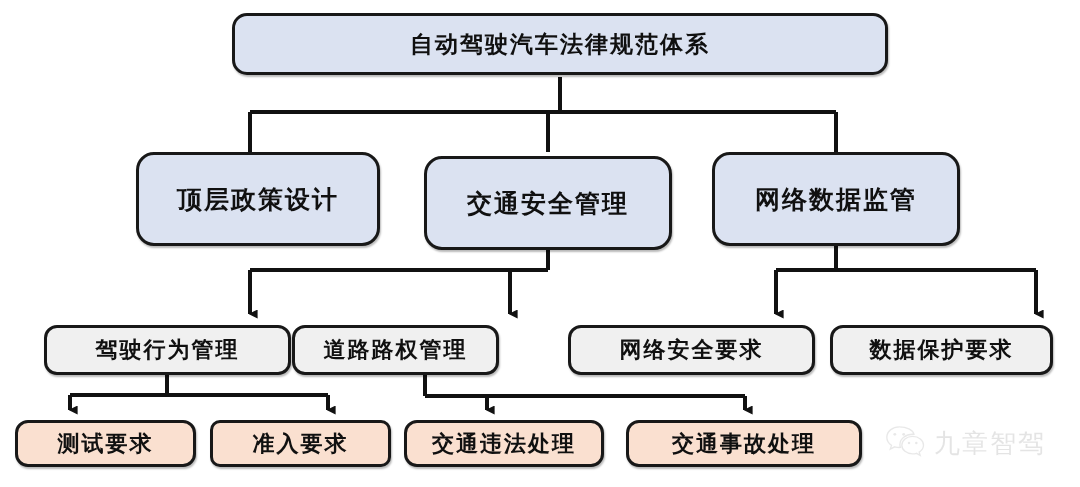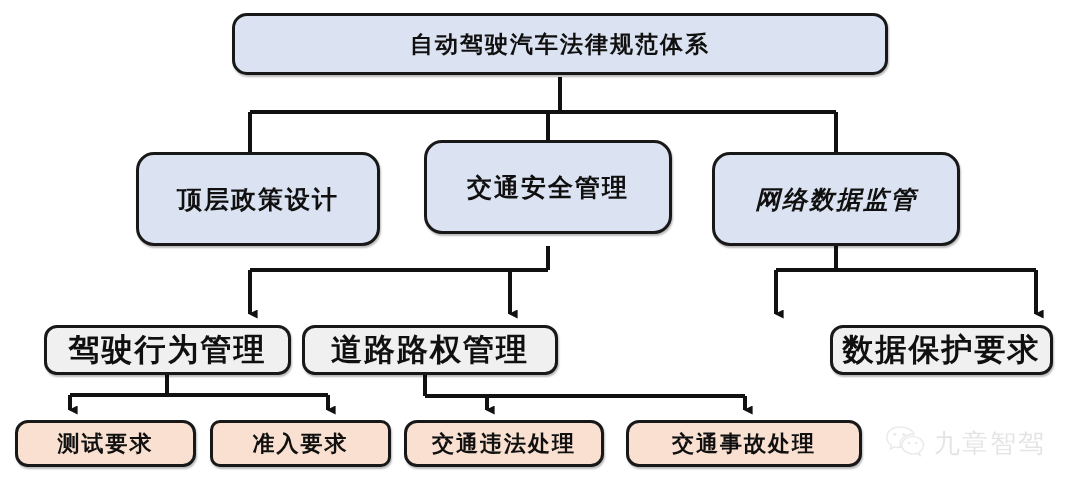--- a/index.html
+++ b/index.html
@@ -45,21 +45,21 @@
     font-size: 23px;
   }
   .node.level-2 {
     background: #dbe2f1;
     border-radius: 18px;
     font-size: 25px;
   }
   .node.level-3 {
     background: #f0f0f0;
     border-radius: 13px;
-    font-size: 31px;
+    font-size: 22px;
   }
   .node.level-4 {
     background: #fae0d0;
     border-radius: 13px;
     font-size: 22px;
   }
   .watermark {
     position: absolute;
     display: flex;
     align-items: center;
@@ -126,25 +126,26 @@
       <path d="M 425,375 L 425,396"></path>
       <path d="M 425,396 L 745,396"></path>
       <path d="M 487,396 L 487,410" marker-end="url(#arrowhead)"></path>
       <path d="M 745,396 L 745,410" marker-end="url(#arrowhead)"></path>
     </g>
   </svg>
 
   <div class="node level-1" style="left:232px; top:13px; width:656px; height:62px;">自动驾驶汽车法律规范体系</div>
 
   <div class="node level-2" style="left:136px; top:152px; width:244px; height:94px;">顶层政策设计</div>
-  <div class="node level-2" style="left:424px; top:140px; width:248px; height:94px;">交通安全管理</div>
-  <div class="node level-2" style="left:712px; top:152px; width:248px; height:94px;font-style:italic;">网络数据监管</div>
+  <div class="node level-2" style="left:424px; top:156px; width:248px; height:94px;">交通安全管理</div>
+  <div class="node level-2" style="left:712px; top:152px; width:248px; height:94px;">网络数据监管</div>
 
   <div class="node level-3" style="left:44px; top:325px; width:247px; height:50px;">驾驶行为管理</div>
-  <div class="node level-3" style="left:302px; top:325px; width:256px; height:50px;">道路路权管理</div>
+  <div class="node level-3" style="left:292px; top:325px; width:207px; height:50px;">道路路权管理</div>
+  <div class="node level-3" style="left:568px; top:325px; width:247px; height:50px;">网络安全要求</div>
   <div class="node level-3" style="left:830px; top:325px; width:223px; height:50px;">数据保护要求</div>
 
   <div class="node level-4" style="left:15px; top:420px; width:181px; height:47px;">测试要求</div>
   <div class="node level-4" style="left:210px; top:420px; width:181px; height:47px;border-radius:10px;">准入要求</div>
   <div class="node level-4" style="left:404px; top:420px; width:200px; height:47px;">交通违法处理</div>
   <div class="node level-4" style="left:626px; top:420px; width:236px; height:47px;">交通事故处理</div>
 
   <div class="watermark" style="left:886px; top:425px;justify-content:space-between;">
     <span>
       <svg class="wechat-icon" viewBox="0 0 48 38">

